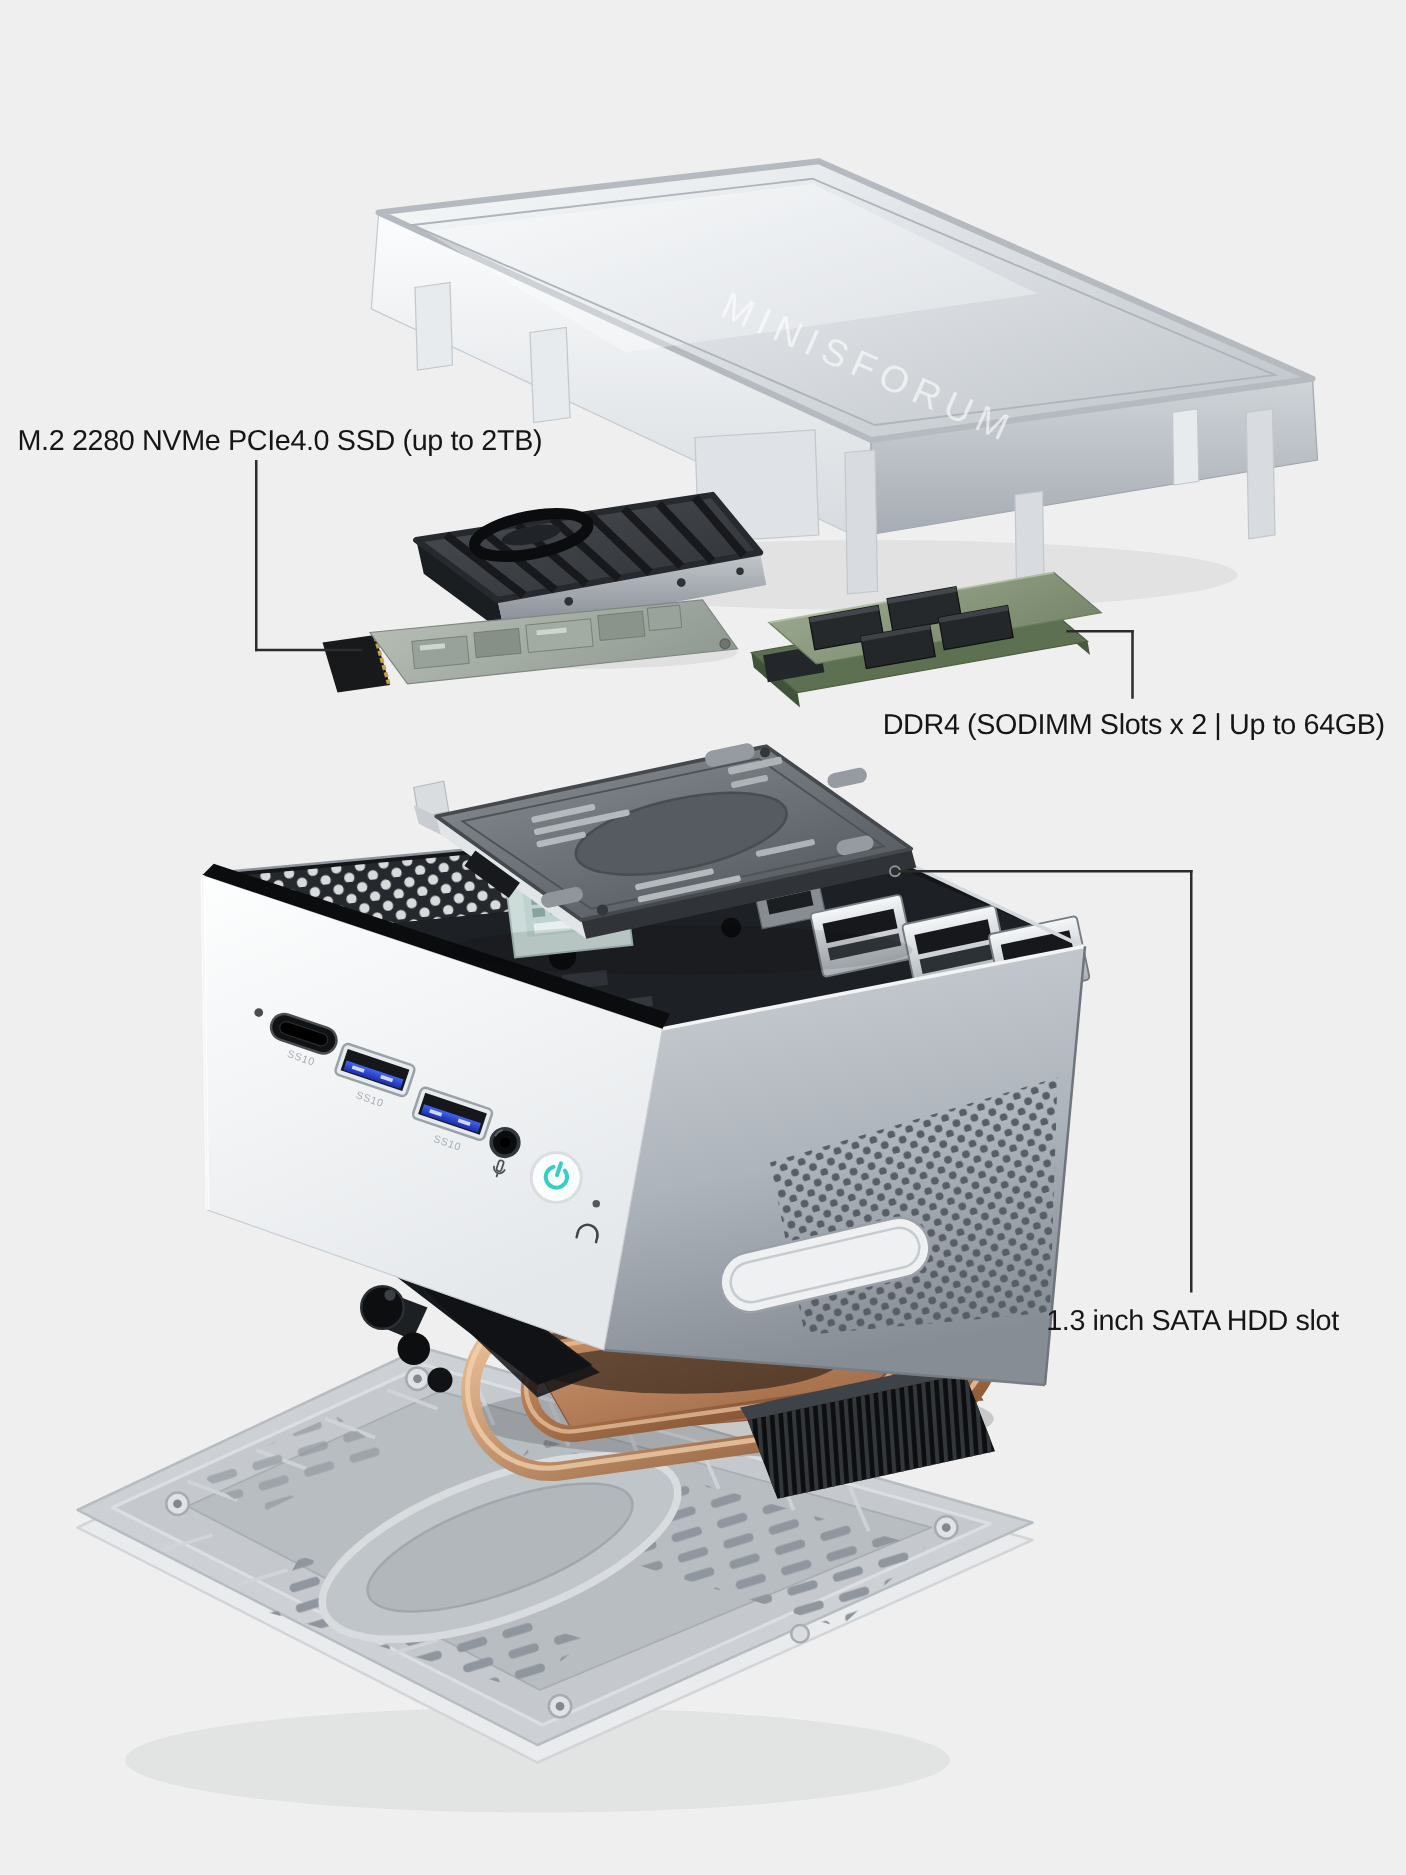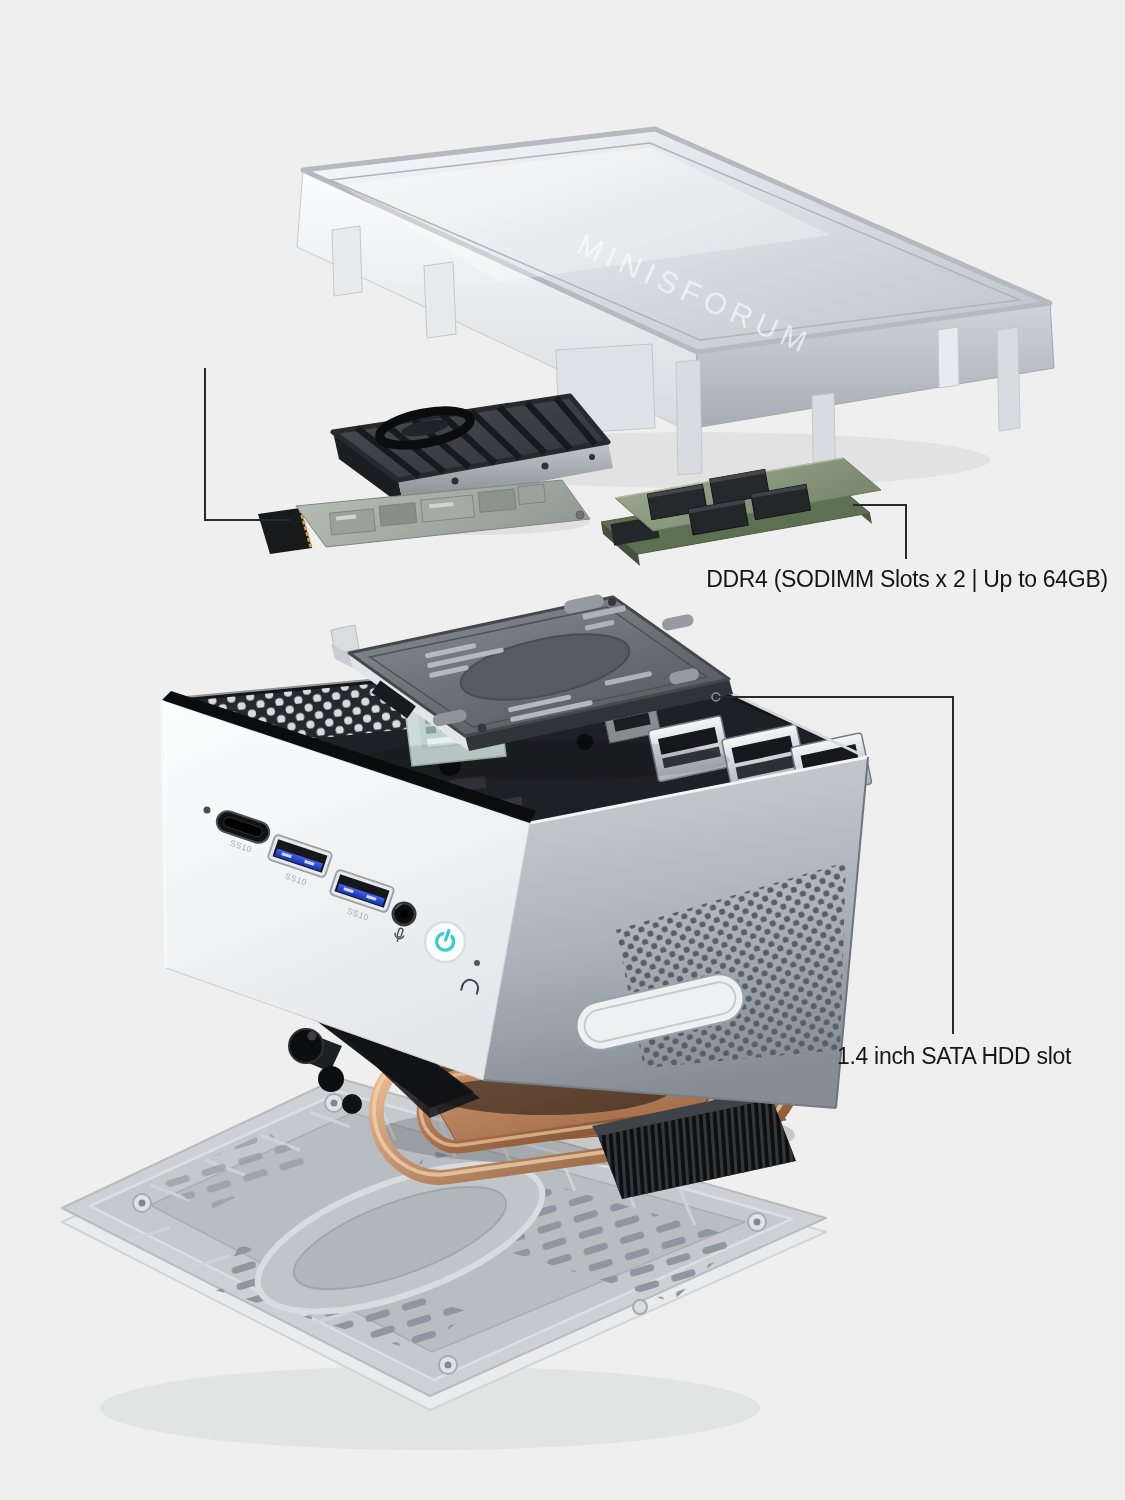--- a/index.html
+++ b/index.html
@@ -378,18 +378,19 @@
   </g>
 </svg>
 
 <div class="leader" style="left:204px;top:368px;width:2px;height:153px;"></div>
 <div class="leader" style="left:204px;top:519px;width:86px;height:2px;"></div>
 <div class="leader" style="left:853px;top:504px;width:54px;height:2px;"></div>
 <div class="leader" style="left:905px;top:504px;width:2px;height:55px;"></div>
 <div class="leader" style="left:716px;top:696px;width:238px;height:2px;"></div>
 <div class="leader" style="left:952px;top:696px;width:2px;height:338px;"></div>
 
+<div class="callout" style="left:14px;top:334px;">M.2 2280 NVMe PCIe4.0 SSD (up to 2TB)</div>
 <div class="callout center" style="left:657px;top:561px;width:500px;">DDR4 (SODIMM Slots x 2 | Up to 64GB)</div>
 <div class="callout center" style="left:804px;top:1038px;width:300px;">
-  <div>1.4 inch SATA HDD slot</div>
+  <div>1.3 inch SATA HDD slot</div>
 </div>
 
 </div>
 
 </body></html>

